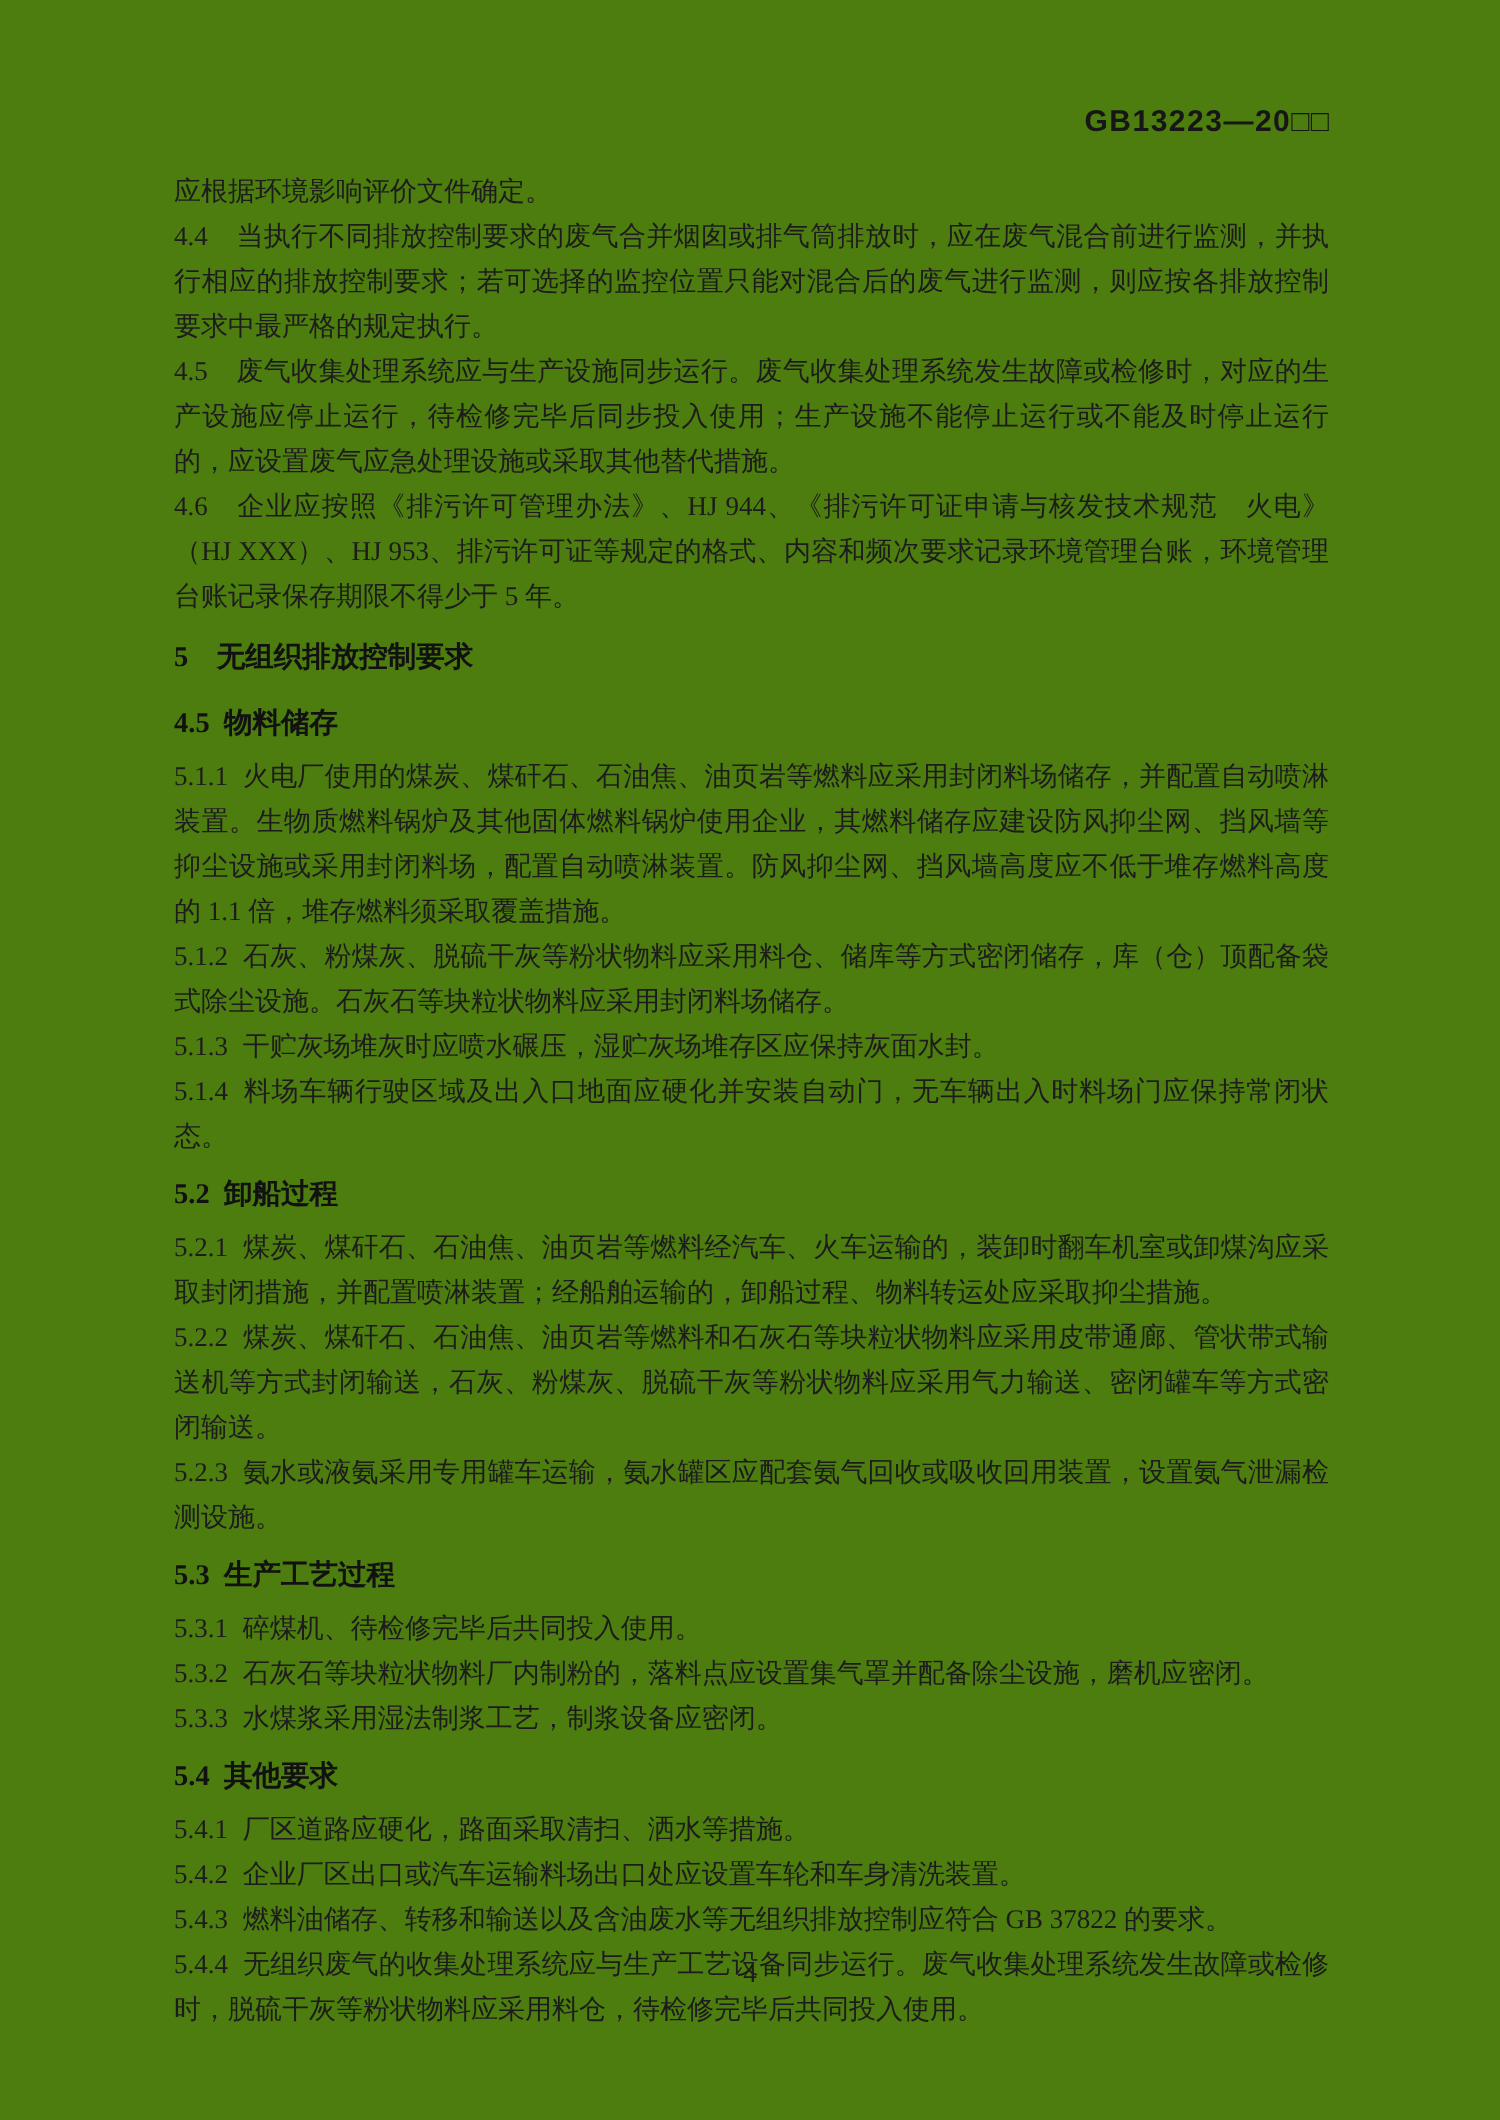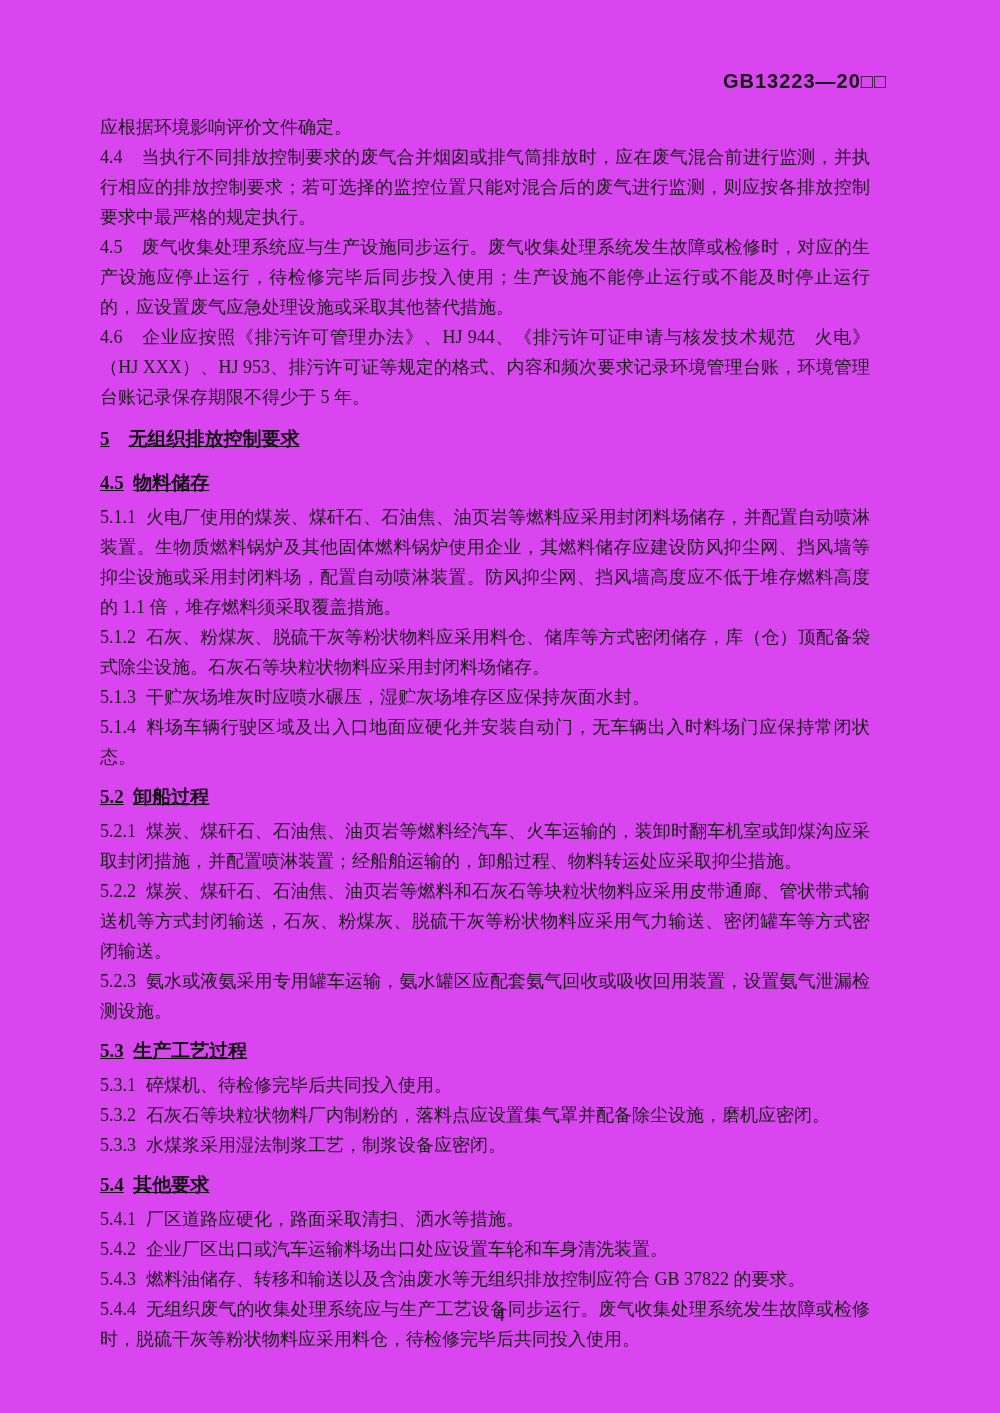--- a/index.html
+++ b/index.html
@@ -5,39 +5,39 @@
   html, body {
     margin: 0;
     padding: 0;
     background: #ffffff;
   }
   .page {
     position: relative;
     width: 1000px;
     height: 1413px;
     margin: 0 auto;
-    background: #d946ef;
+    background: #4d7c0f;
     color: #1c1c1c;
     font-family: "Liberation Serif", "DejaVu Serif", serif;
     overflow: hidden;
   }
   .running-header {
     position: absolute;
     top: 70px;
     right: 113px;
     font-family: "Liberation Sans", "DejaVu Sans", sans-serif;
     font-size: 20px;
     font-weight: 600;
     letter-spacing: 1px;
     color: #161616;
   }
   .content {
     position: absolute;
     top: 112px;
-    left: 100px;
+    left: 116px;
     width: 770px;
   }
   .para {
     margin: 0;
     font-size: 18px;
     line-height: 30px;
     text-align: justify;
     text-justify: inter-ideograph;
   }
   .para .num {
@@ -45,21 +45,20 @@
   }
   .para .num.wide {
     margin-right: 1.05em;
   }
   .heading {
     font-family: "Liberation Sans", "DejaVu Sans", sans-serif;
     font-weight: bold;
     font-size: 19px;
     line-height: 30px;
     color: #111111;
-    text-decoration: underline;
   }
   .heading .num {
     font-family: "Liberation Serif", "DejaVu Serif", serif;
     font-weight: 600;
   }
   .h1 {
     margin: 12px 0 14px 0;
   }
   .h1 .num { margin-right: 1.0em; }
   .h2 {

